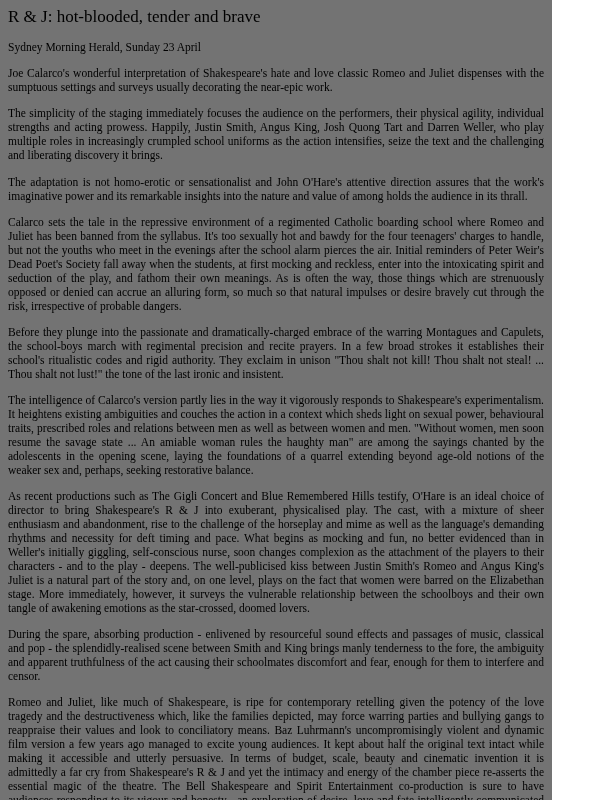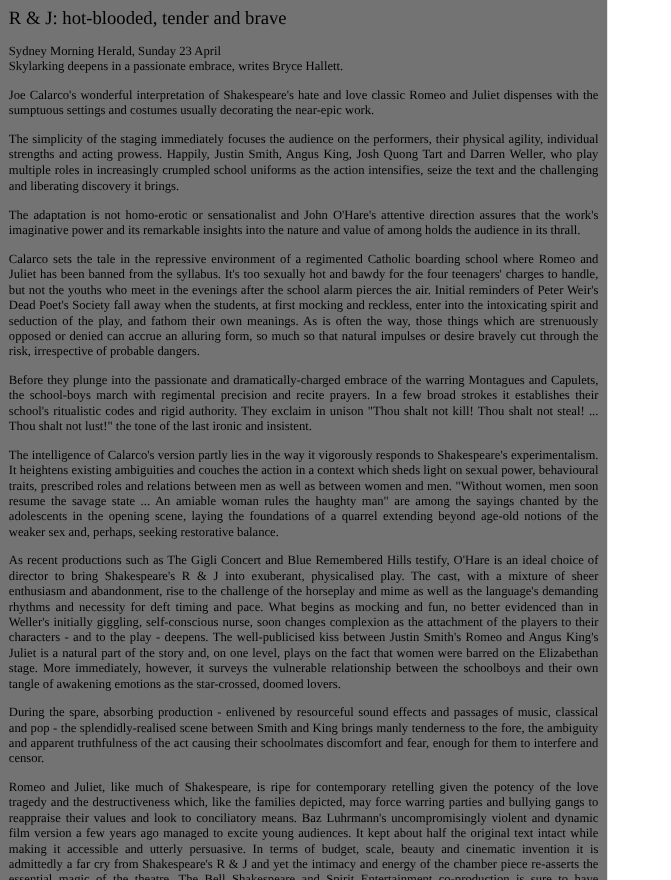--- a/index.html
+++ b/index.html
@@ -42,24 +42,23 @@
   }
 </style>
 </head>
 <body>
 
 <div class="page">
   <h1 class="article-title">R &amp; J: hot-blooded, tender and brave</h1>
 
   <div class="meta-block">
     <p class="meta-line">Sydney Morning Herald, Sunday 23 April</p>
-    <p class="meta-line">Skylarking deepens in a passionate embrace, writes Bryce Hallett.</p>
   </div>
 
-  <p class="body-para">Joe Calarco's wonderful interpretation of Shakespeare's hate and love classic Romeo and Juliet dispenses with the sumptuous settings and costumes usually decorating the near-epic work.</p>
+  <p class="body-para">Joe Calarco's wonderful interpretation of Shakespeare's hate and love classic Romeo and Juliet dispenses with the sumptuous settings and surveys usually decorating the near-epic work.</p>
   <p class="body-para">The simplicity of the staging immediately focuses the audience on the performers, their physical agility, individual strengths and acting prowess. Happily, Justin Smith, Angus King, Josh Quong Tart and Darren Weller, who play multiple roles in increasingly crumpled school uniforms as the action intensifies, seize the text and the challenging and liberating discovery it brings.</p>
   <p class="body-para">The adaptation is not homo-erotic or sensationalist and John O'Hare's attentive direction assures that the work's imaginative power and its remarkable insights into the nature and value of among holds the audience in its thrall.</p>
   <p class="body-para">Calarco sets the tale in the repressive environment of a regimented Catholic boarding school where Romeo and Juliet has been banned from the syllabus. It's too sexually hot and bawdy for the four teenagers' charges to handle, but not the youths who meet in the evenings after the school alarm pierces the air. Initial reminders of Peter Weir's Dead Poet's Society fall away when the students, at first mocking and reckless, enter into the intoxicating spirit and seduction of the play, and fathom their own meanings. As is often the way, those things which are strenuously opposed or denied can accrue an alluring form, so much so that natural impulses or desire bravely cut through the risk, irrespective of probable dangers.</p>
   <p class="body-para">Before they plunge into the passionate and dramatically-charged embrace of the warring Montagues and Capulets, the school-boys march with regimental precision and recite prayers. In a few broad strokes it establishes their school's ritualistic codes and rigid authority. They exclaim in unison "Thou shalt not kill! Thou shalt not steal! ... Thou shalt not lust!" the tone of the last ironic and insistent.</p>
   <p class="body-para">The intelligence of Calarco's version partly lies in the way it vigorously responds to Shakespeare's experimentalism. It heightens existing ambiguities and couches the action in a context which sheds light on sexual power, behavioural traits, prescribed roles and relations between men as well as between women and men. "Without women, men soon resume the savage state ... An amiable woman rules the haughty man" are among the sayings chanted by the adolescents in the opening scene, laying the foundations of a quarrel extending beyond age-old notions of the weaker sex and, perhaps, seeking restorative balance.</p>
   <p class="body-para">As recent productions such as The Gigli Concert and Blue Remembered Hills testify, O'Hare is an ideal choice of director to bring Shakespeare's R &amp; J into exuberant, physicalised play. The cast, with a mixture of sheer enthusiasm and abandonment, rise to the challenge of the horseplay and mime as well as the language's demanding rhythms and necessity for deft timing and pace. What begins as mocking and fun, no better evidenced than in Weller's initially giggling, self-conscious nurse, soon changes complexion as the attachment of the players to their characters - and to the play - deepens. The well-publicised kiss between Justin Smith's Romeo and Angus King's Juliet is a natural part of the story and, on one level, plays on the fact that women were barred on the Elizabethan stage. More immediately, however, it surveys the vulnerable relationship between the schoolboys and their own tangle of awakening emotions as the star-crossed, doomed lovers.</p>
   <p class="body-para">During the spare, absorbing production - enlivened by resourceful sound effects and passages of music, classical and pop - the splendidly-realised scene between Smith and King brings manly tenderness to the fore, the ambiguity and apparent truthfulness of the act causing their schoolmates discomfort and fear, enough for them to interfere and censor.</p>
   <p class="body-para">Romeo and Juliet, like much of Shakespeare, is ripe for contemporary retelling given the potency of the love tragedy and the destructiveness which, like the families depicted, may force warring parties and bullying gangs to reappraise their values and look to conciliatory means. Baz Luhrmann's uncompromisingly violent and dynamic film version a few years ago managed to excite young audiences. It kept about half the original text intact while making it accessible and utterly persuasive. In terms of budget, scale, beauty and cinematic invention it is admittedly a far cry from Shakespeare's R &amp; J and yet the intimacy and energy of the chamber piece re-asserts the essential magic of the theatre. The Bell Shakespeare and Spirit Entertainment co-production is sure to have audiences responding to its vigour and honesty - an exploration of desire, love and fate intelligently communicated and all the stronger for not forcing issues.</p>
 </div>
 

